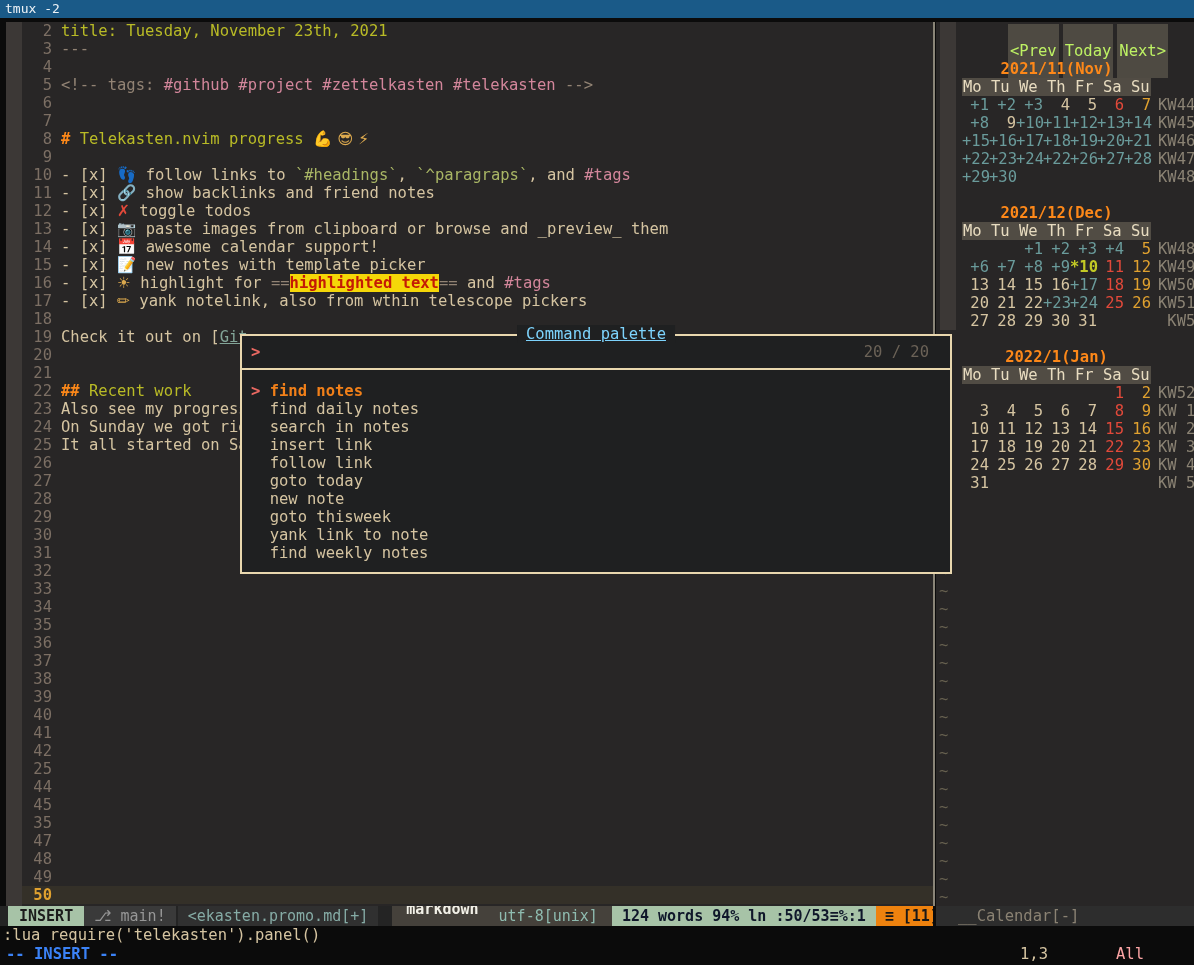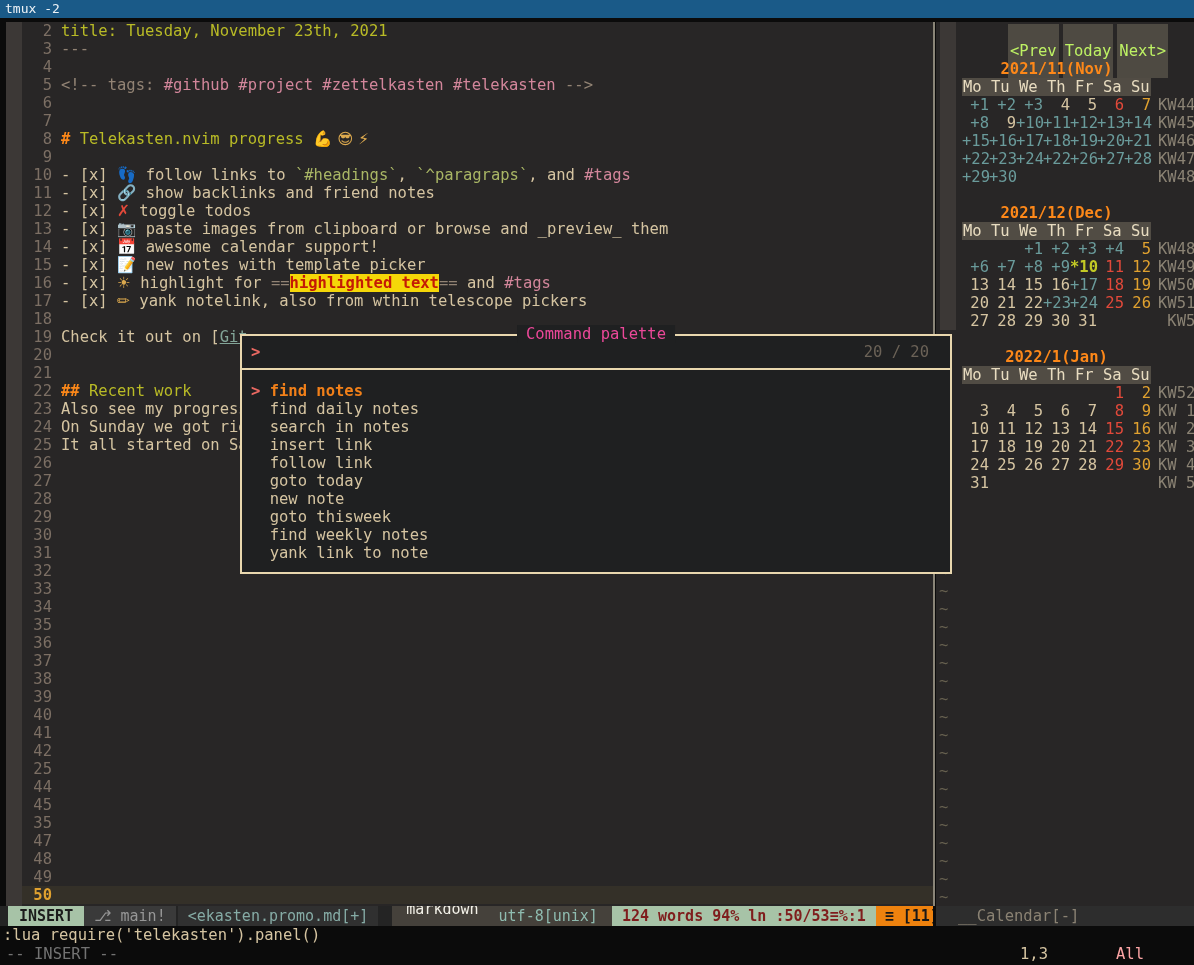--- a/index.html
+++ b/index.html
@@ -42,45 +42,45 @@
   .cal-d{color:#d5c4a1;}
   .cal-sa{color:#e2493a;}
   .cal-su{color:#e0a12f;}
   .cal-td{color:#c3ca25;font-weight:700;}
   .ckw{display:inline-block;margin-left:7px;color:#8a8273;white-space:pre;}
   .ctilde{color:#66604f;padding-left:3px;}
   
   .palette{position:absolute;left:240px;top:334px;width:712px;background:#1f2021;
            border:2px solid #e9d7ae;z-index:5;box-sizing:border-box;}
   .p-title{position:absolute;top:-11px;left:50%;transform:translateX(-50%);
-           background:#1f2021;padding:0 9px;color:#ec4899;}
+           background:#1f2021;padding:0 9px;color:#7dd3fc;text-decoration:underline;}
   .p-prompt{height:32px;display:flex;align-items:center;border-bottom:2px solid #e9d7ae;padding:0 9px;}
   .p-caret{color:#ea6962;font-weight:700;}
   .p-count{margin-left:auto;color:#6b6257;padding-right:12px;}
   .p-items{padding:12px 0 10px 0;}
   .p-item{height:18px;padding-left:9px;white-space:pre;color:#d5c4a1;cursor:default;}
   .p-item .pcaret{color:#ea6962;font-weight:700;}
   .p-item.sel .plabel{color:#f28019;font-weight:700;}
   
   .statusline{position:absolute;left:0;top:906px;width:933px;height:20px;background:#242424;
               display:flex;align-items:center;font-size:15px;line-height:20px;overflow:hidden;}
   .seg{height:20px;line-height:20px;white-space:pre;flex:none;}
   .seg-mode{background:#a7c3a7;color:#1b1b1b;font-weight:700;padding:0 11px;margin-left:8px;}
   .seg-branch{background:#3a3a3a;color:#969696;padding:0 10px;}
   .seg-file{background:#303030;color:#86aca6;padding:0 10px;margin-left:2px;}
-  .seg-ft{background:#45413b;color:#f2f0e7;font-weight:400;padding:0 10px 15px 14px;margin-left:14px;}
+  .seg-ft{background:#45413b;color:#f2f0e7;font-weight:700;padding:0 10px 15px 14px;margin-left:14px;}
   .seg-enc{background:#45413b;color:#8fbcb0;padding:0 14px 0 10px;}
-  .seg-stats{background:#a7c3a7;color:#7f1d1d;font-weight:600;padding:0 10px;margin-left:auto;}
+  .seg-stats{background:#a7c3a7;color:#0f172a;font-weight:600;padding:0 10px;margin-left:auto;}
   .seg-buf{background:#ee820e;color:#181818;font-weight:600;padding:0 9px;margin-right:3px;}
   .cal-status{position:absolute;left:936px;top:906px;width:258px;height:20px;background:#2d2d2d;
               color:#8a8273;line-height:20px;padding-left:22px;box-sizing:border-box;white-space:pre;}
   .cmdline{position:absolute;left:0;top:926px;width:100%;height:18px;color:#d5c4a1;padding-left:3px;
            box-sizing:border-box;white-space:pre;}
   .bottomline{position:absolute;left:0;top:944px;width:100%;height:21px;line-height:20px;}
-  .mode-text{position:absolute;left:6px;color:#737373;font-weight:400;}
+  .mode-text{position:absolute;left:6px;color:#3b82f6;font-weight:700;}
   .ruler{position:absolute;left:1020px;color:#d5c4a1;}
   .scrollpos{position:absolute;left:1088px;color:#fca5a5;margin-left:28px;}
 </style>
 </head>
 <body>
 
 <div class="screen">
 
   <div class="titlebar"><span>tmux -2</span></div>
 
@@ -198,22 +198,22 @@
     </div>
     <div class="p-items" id="palette-items">
         <div class="p-item sel"><span class="pcaret">&gt; </span><span class="plabel">find notes</span></div>
         <div class="p-item"><span class="pcaret">  </span><span class="plabel">find daily notes</span></div>
         <div class="p-item"><span class="pcaret">  </span><span class="plabel">search in notes</span></div>
         <div class="p-item"><span class="pcaret">  </span><span class="plabel">insert link</span></div>
         <div class="p-item"><span class="pcaret">  </span><span class="plabel">follow link</span></div>
         <div class="p-item"><span class="pcaret">  </span><span class="plabel">goto today</span></div>
         <div class="p-item"><span class="pcaret">  </span><span class="plabel">new note</span></div>
         <div class="p-item"><span class="pcaret">  </span><span class="plabel">goto thisweek</span></div>
+        <div class="p-item"><span class="pcaret">  </span><span class="plabel">yank link to note</span></div>
         <div class="p-item"><span class="pcaret">  </span><span class="plabel">find weekly notes</span></div>
-        <div class="p-item"><span class="pcaret">  </span><span class="plabel">yank link to note</span></div>
       </div>
   </div>
 
   <div class="statusline">
     <span class="seg seg-mode">INSERT</span>
     <span class="seg seg-branch">⎇ main!</span>
     <span class="seg seg-file">&lt;ekasten.promo.md[+]</span>
     <span class="seg seg-ft">markdown</span>
     <span class="seg seg-enc">utf-8[unix]</span>
     <span class="seg seg-stats">124 words 94% ln :50/53≡%:1</span>

